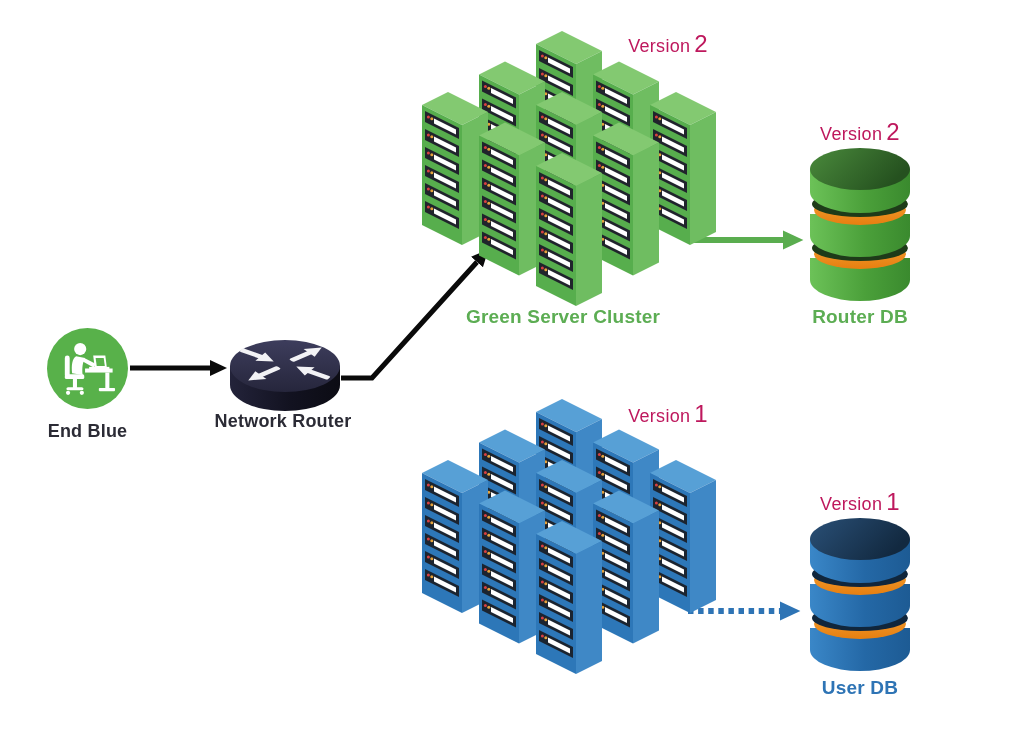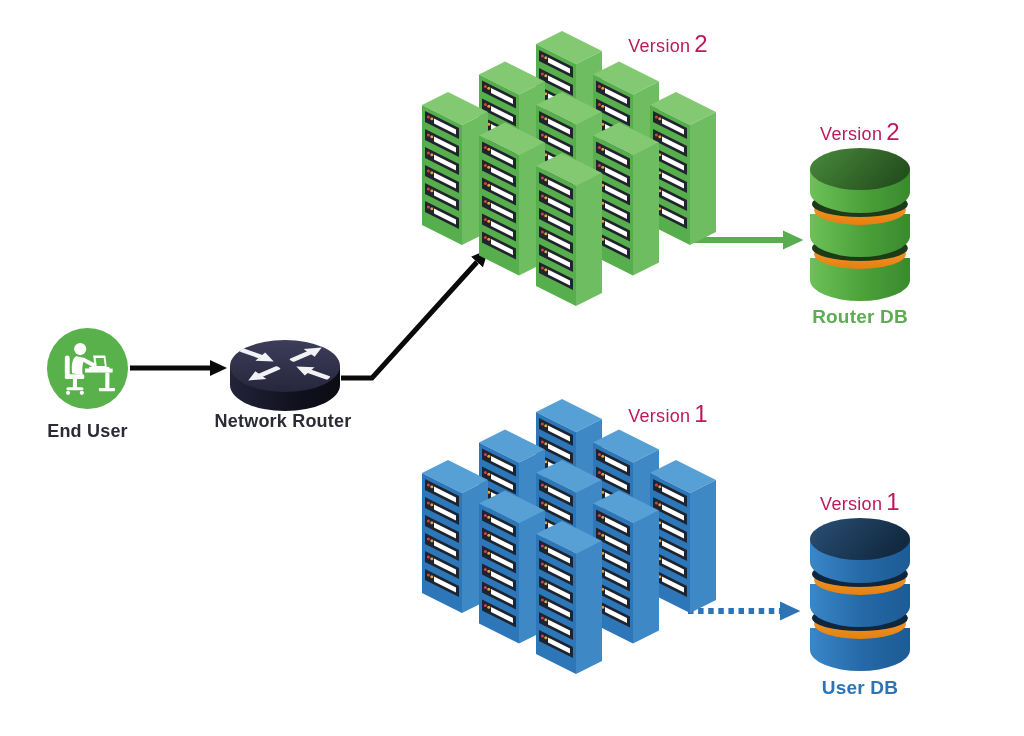--- a/index.html
+++ b/index.html
@@ -90,21 +90,21 @@
         <circle cx="43" cy="80" r="2.6"></circle>
         <rect x="47" y="50" width="34" height="5"></rect>
         <rect x="72" y="55" width="5" height="20"></rect>
         <rect x="64" y="74" width="20" height="4" rx="1"></rect>
         <path d="M57,34 L72,34 L74,50 L59,50 Z" fill="#ffffff"></path>
         <path d="M60,37 L70,37 L71.4,47 L61.4,47 Z" fill="#58b14a"></path>
         <rect x="52" y="48" width="25" height="3.5"></rect>
       </g>
     </svg>
   </div>
-  <div class="label" style="left:17px;top:421px;width:141px">End User</div>
+  <div class="label" style="left:17px;top:421px;width:141px">End Blue</div>
 
   <div class="abs" style="left:227px;top:328px">
     <svg width="116" height="86" viewBox="0 0 116 86">
       <defs>
         <linearGradient id="rtBody" x1="0" y1="0" x2="1" y2="0">
           <stop offset="0" stop-color="#23233a"></stop>
             <stop offset="0.55" stop-color="#121220"></stop>
             <stop offset="1" stop-color="#0c0c14"></stop>
         </linearGradient>
         <linearGradient id="rtTop" x1="0" y1="0" x2="0" y2="1">
@@ -133,20 +133,21 @@
       <use href="#tower" x="114" y="61"></use>
       <use href="#tower" x="171" y="91.5"></use>
       <use href="#tower" x="0" y="61"></use>
       <use href="#tower" x="57" y="91.5"></use>
       <use href="#tower" x="114" y="122"></use>
     </svg>
   </div>
   <div class="version right" style="left:580px;top:30px;width:128px">
     <span>Version</span><span class="num">2</span>
   </div>
+  <div class="label green" style="left:443px;top:306px;width:240px">Green Server Cluster</div>
 
   <div class="abs" style="left:808px;top:145px">
     <svg width="104" height="158" viewBox="0 0 104 158">
       <defs>
         <linearGradient id="gdbBody" x1="0" y1="0" x2="1" y2="0">
           <stop offset="0" stop-color="#6cc258"></stop>
             <stop offset="0.55" stop-color="#4ba03a"></stop>
             <stop offset="1" stop-color="#3a8a2e"></stop>
         </linearGradient>
         <linearGradient id="gdbTop" x1="0" y1="0" x2="1" y2="0.4">

